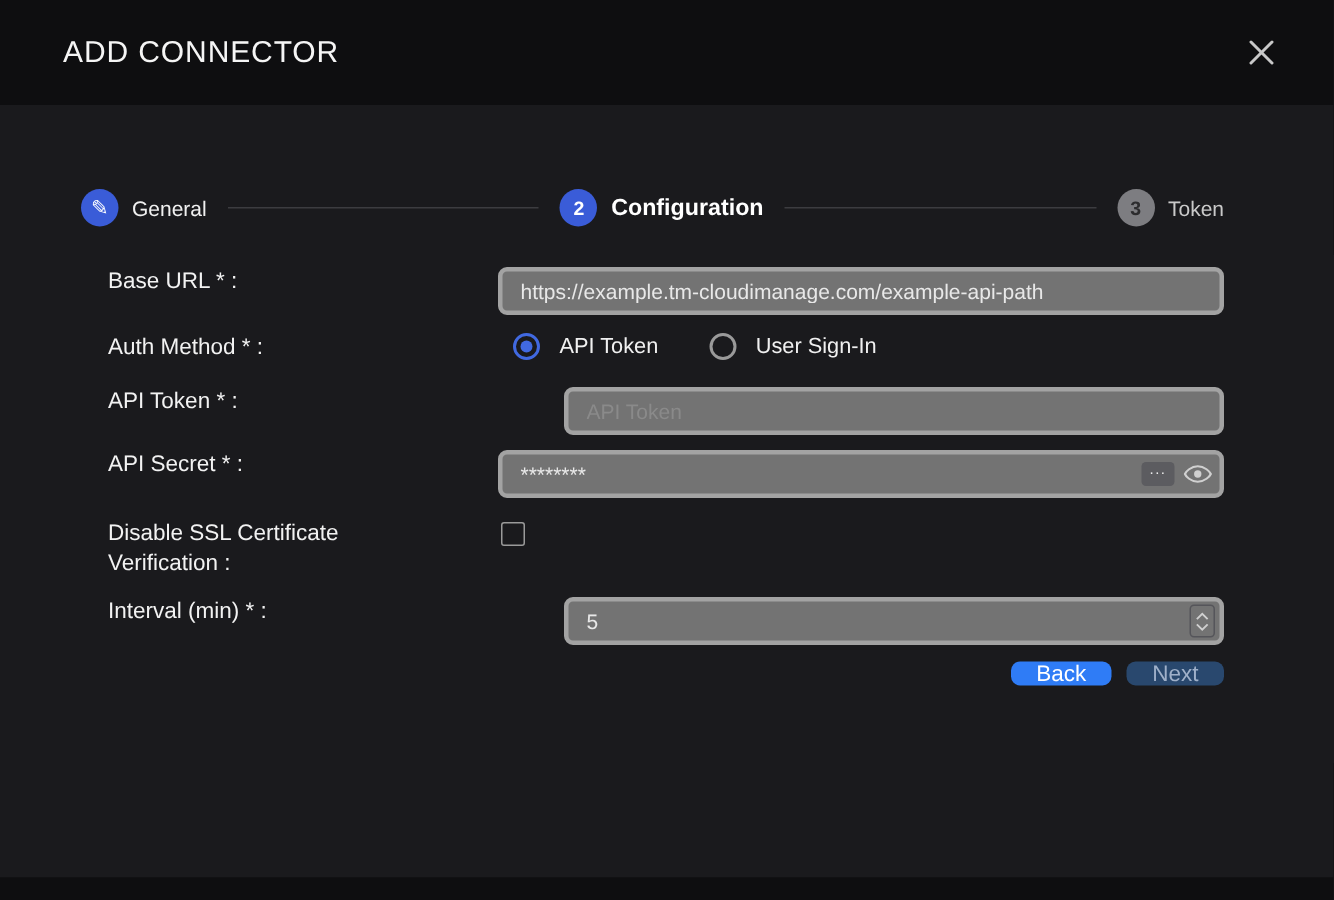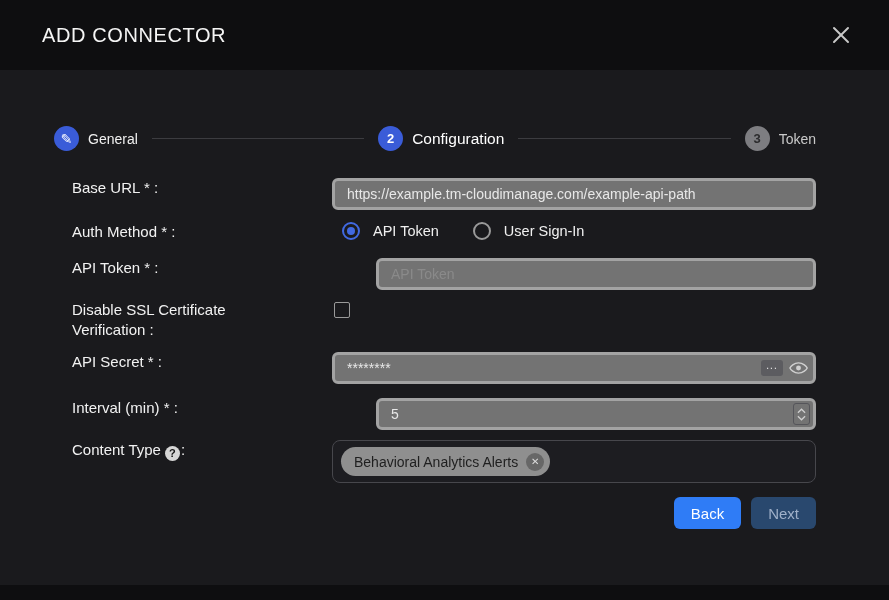--- a/index.html
+++ b/index.html
@@ -40,21 +40,21 @@
   .step { display: flex; align-items: center; gap: 9px; flex: 0 0 auto; }
   .step-circle {
     width: 25px; height: 25px; border-radius: 50%;
     display: flex; align-items: center; justify-content: center;
     font-size: 13px; font-weight: 600;
   }
   .step-circle.done-step { background: #3a5cd8; color: #fff; font-size: 14px; }
   .step-circle.active-step { background: #3a5cd8; color: #fff; }
   .step-circle.upcoming-step { background: #7d7d81; color: #2c2c2e; }
   .step-label { font-size: 14px; color: #f0f0f0; }
-  .step-label.active { font-size: 15.5px; font-weight: 400; color: #ffffff; }
+  .step-label.active { font-size: 15.5px; font-weight: 700; color: #ffffff; }
   .step-label.upcoming { color: #c9c9c9; }
   .step-line { flex: 1 1 auto; height: 1px; background: #3c3c40; margin: 0 14px; }
 
   
   .form-row { display: flex; align-items: flex-start; }
   .row-label {
     flex: 0 0 260px; font-size: 15px; color: #f2f2f2; line-height: 20px;
     padding-right: 20px;
   }
   .row-field { flex: 1 1 auto; position: relative; }
@@ -136,21 +136,21 @@
   }
   .chip-remove {
     width: 18px; height: 18px; border-radius: 50%; background: #676767;
     color: #dcdcdc; font-size: 10px; display: flex; align-items: center;
     justify-content: center; cursor: pointer;
   }
 
   
   .btn-row { display: flex; justify-content: flex-end; gap: 10px; margin-top: 11px; }
   .btn {
-    height: 32px; border: none; border-radius: 6px; font-size: 15px;
+    height: 16px; border: none; border-radius: 6px; font-size: 15px;
     font-family: "Liberation Sans", "DejaVu Sans", sans-serif;
     padding: 0 17px; cursor: pointer; text-align: center;
   }
   .btn-back { background: #2f7cf6; color: #ffffff; }
   .btn-next { background: #29486e; color: #9fb0c9; }
 </style>
 </head>
 <body>
 
 <div class="page">
@@ -207,71 +207,58 @@
       </div>
     </div>
 
     <div class="form-row mb10">
       <div class="row-label">API Token * :</div>
       <div class="row-field">
         <input class="text-input" type="text" placeholder="API Token" style="">
       </div>
     </div>
 
-    <div class="form-row checkbox-row mb12">
-      <div class="row-label" style="padding-right:70px;">Disable SSL Certificate Verification  :</div>
-      <div class="row-field">
-        <div class="checkbox"></div>
-      </div>
-    </div>
-
     <div class="form-row mb14">
       <div class="row-label">API Secret * :</div>
       <div class="row-field">
         <input class="text-input" type="text" style="padding-right: 58px;" value="********">
         <div class="secret-icons">
           <div class="more-btn">...</div>
           <div class="eye-btn">
             <svg width="19" height="14" viewBox="0 0 24 16">
               <path d="M12 1.5C6.2 1.5 2 6 1.2 8c.8 2 5 6.5 10.8 6.5S22.2 10 23 8c-.8-2-5.2-6.5-11-6.5z" fill="none" stroke="#d0d0d0" stroke-width="1.8"></path>
               <circle cx="12" cy="8" r="3.1" fill="#d0d0d0"></circle>
             </svg>
           </div>
         </div>
       </div>
     </div>
 
+    <div class="form-row checkbox-row mb12">
+      <div class="row-label" style="padding-right:70px;">Disable SSL Certificate Verification  :</div>
+      <div class="row-field">
+        <div class="checkbox"></div>
+      </div>
+    </div>
+
     <div class="form-row mb10">
       <div class="row-label">Interval (min) * :</div>
       <div class="row-field">
         <input class="text-input" type="text" style="padding-right: 32px;" value="5">
         <div class="spinner-box">
           <svg width="9" height="6" viewBox="0 0 10 6">
               <path d="M1 5l4-4 4 4" fill="none" stroke="#cfcfcf" stroke-width="1.4"></path>
             </svg>
           <svg width="9" height="6" viewBox="0 0 10 6">
               <path d="M1 1l4 4 4-4" fill="none" stroke="#cfcfcf" stroke-width="1.4"></path>
             </svg>
         </div>
       </div>
     </div>
 
-    <div class="form-row mb14">
-      <div class="row-label">
-        <span class="label-inline">Content Type</span><span class="help-circle">?</span><span>:</span>
-      </div>
-      <div class="row-field">
-        <div class="chips-field">
-          <div class="chip">
-            <span>Behavioral Analytics Alerts</span>
-            <span class="chip-remove">✕</span>
-          </div>
-        </div>
-      </div>
-    </div>
 
     <div class="btn-row">
       <button class="btn btn-back">Back</button>
       <button class="btn btn-next">Next</button>
     </div>
 
   </div>
 
   <div class="bottom-strip"></div>
 </div>

